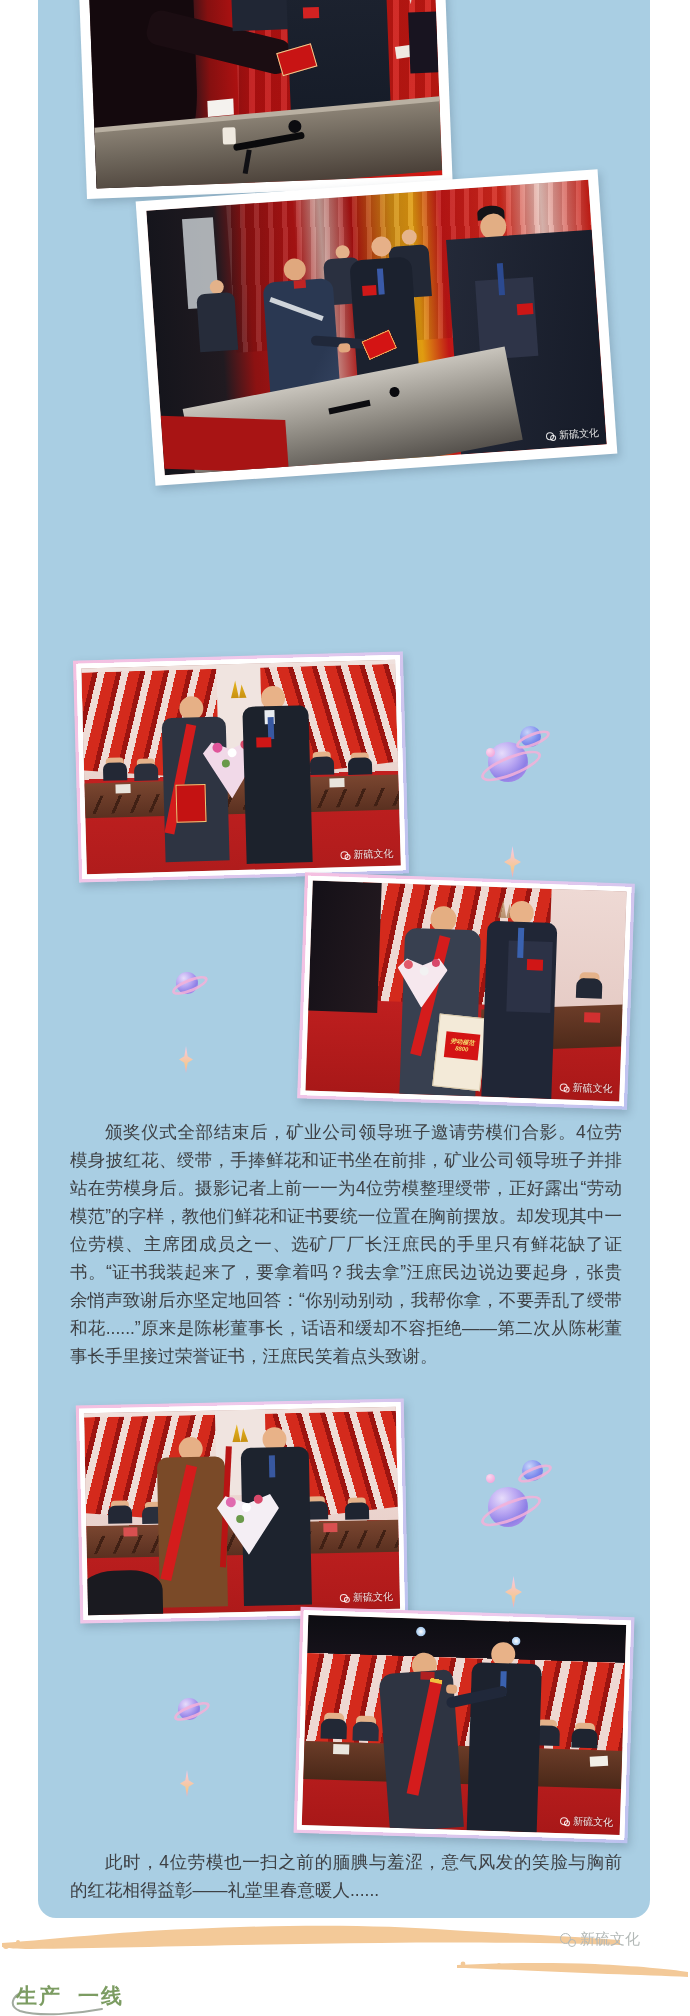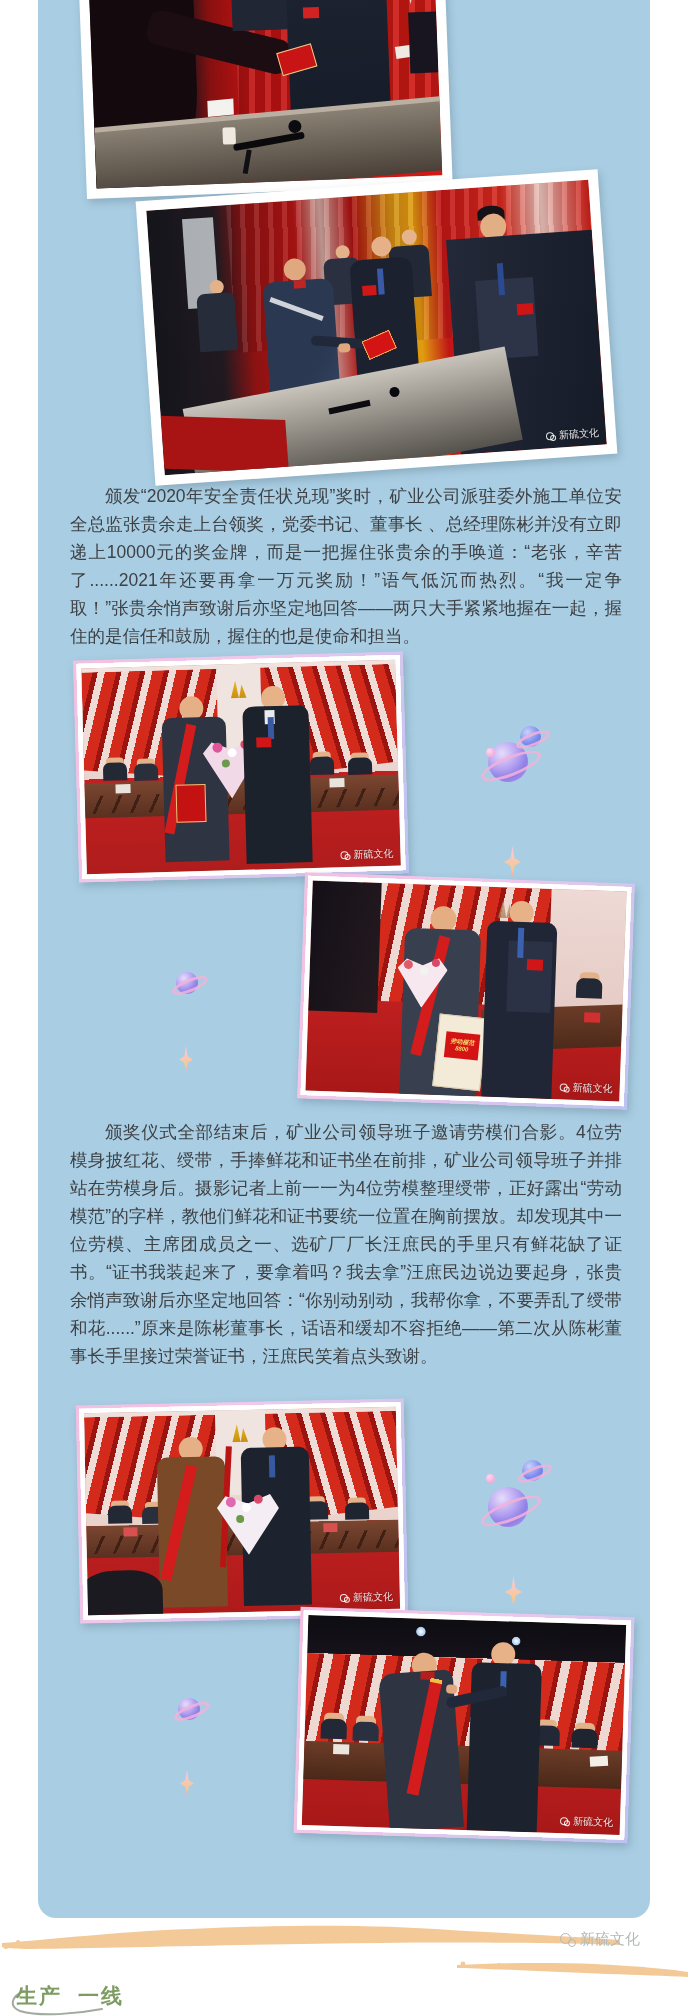--- a/index.html
+++ b/index.html
@@ -110,21 +110,20 @@
       <i class="se" style="left:38%;top:78%;width:42px;height:6px;background:#0c0c10;transform:rotate(-8deg);"></i>
       <i class="se" style="left:52%;top:73%;width:10px;height:10px;background:#0a0a0e;border-radius:50%;"></i>
       <i class="se" style="left:0;top:80%;width:28%;height:20%;background:#a81414;transform:skewY(6deg);"></i>
       <span class="wm">
           <i></i>
           <b>新硫文化</b>
         </span>
     </div>
   </div>
 
-  <p class="para" style="top:482px;">颁发“2020年安全责任状兑现”奖时，矿业公司派驻委外施工单位安全总监张贵余走上台领奖，党委书记、董事长 、总经理陈彬并没有立即递上10000元的奖金牌，而是一把握住张贵余的手唤道：“老张，辛苦了......2021年还要再拿一万元奖励！”语气低沉而热烈。“我一定争取！”张贵余悄声致谢后亦坚定地回答——两只大手紧紧地握在一起，握住的是信任和鼓励，握住的也是使命和担当。</p>
 
   <div class="photo photo-pink" style="left:76px;top:656px;width:330px;height:222px;transform:rotate(-1.6deg);">
     <div class="scene">
       <i class="se" style="inset:0;background:linear-gradient(180deg,#f0e2de 0%,#ead4ce 54%,#c22020 54%,#b01c1c 100%);"></i>
       <i class="se" style="left:0;top:2%;width:46%;height:54%;background:repeating-linear-gradient(105deg,#d42a1c 0 11px,#9c1410 11px 16px,#efdcd6 16px 23px);clip-path:polygon(0 0,100% 0,100% 100%,0 88%);"></i>
       <i class="se" style="left:54%;top:2%;width:46%;height:54%;background:repeating-linear-gradient(75deg,#efdcd6 0 7px,#d42a1c 7px 18px,#9c1410 18px 23px);clip-path:polygon(0 0,100% 0,100% 88%,0 100%);"></i>
       <i class="se" style="left:43%;top:0;width:14%;height:44%;background:#f0e4e0;"></i>
       <i class="se" style="left:46%;top:8%;width:24px;height:18px;background:linear-gradient(#e8b820,#c89010);clip-path:polygon(18% 100%,38% 0,52% 100%,64% 22%,84% 100%);"></i>
       <i class="se" style="left:0;top:56%;width:100%;height:17%;background:linear-gradient(#7a4630,#5a3020);"></i>
       <i class="se" style="left:0;top:62%;width:100%;height:9%;background:repeating-linear-gradient(115deg,transparent 0 14px,#402014 14px 17px);"></i>
@@ -277,20 +276,21 @@
           <b>新硫文化</b>
         </span>
     </div>
   </div>
 
   <i class="planet" style="left:178px;top:1698px;width:22px;height:22px;">
       <i class="ring"></i>
     </i>
   <i class="sparkle" style="left:180px;top:1770px;width:14px;height:27px;"></i>
 
+  <p class="para" style="top:1848px;">此时，4位劳模也一扫之前的腼腆与羞涩，意气风发的笑脸与胸前的红花相得益彰——礼堂里春意暖人......</p>
 
   <svg style="position:absolute;left:0;top:1922px;" width="625" height="32" viewBox="0 0 625 32">
     <path d="M2,21 C60,17 110,10 190,7 C300,2 380,3 450,8 C520,12 580,15 620,18 L620,23 C560,21 470,20 380,21 C260,22 120,26 30,27 C18,27 6,26 2,25 Z" fill="#f3c998"></path>
     <circle cx="6" cy="24" r="3" fill="#f3c998"></circle>
     <circle cx="18" cy="20" r="2" fill="#f3c998"></circle>
     <rect x="40" y="22" width="14" height="4" rx="2" fill="#f3c998"></rect>
   </svg>
   <svg style="position:absolute;left:455px;top:1955px;" width="235" height="24" viewBox="0 0 235 24">
     <path d="M2,10 C40,8 90,7 140,9 C180,11 215,14 233,17 L233,22 C190,20 120,18 60,15 C30,14 10,13 2,13 Z" fill="#f3c998"></path>
     <circle cx="8" cy="9" r="2.4" fill="#f3c998"></circle>

